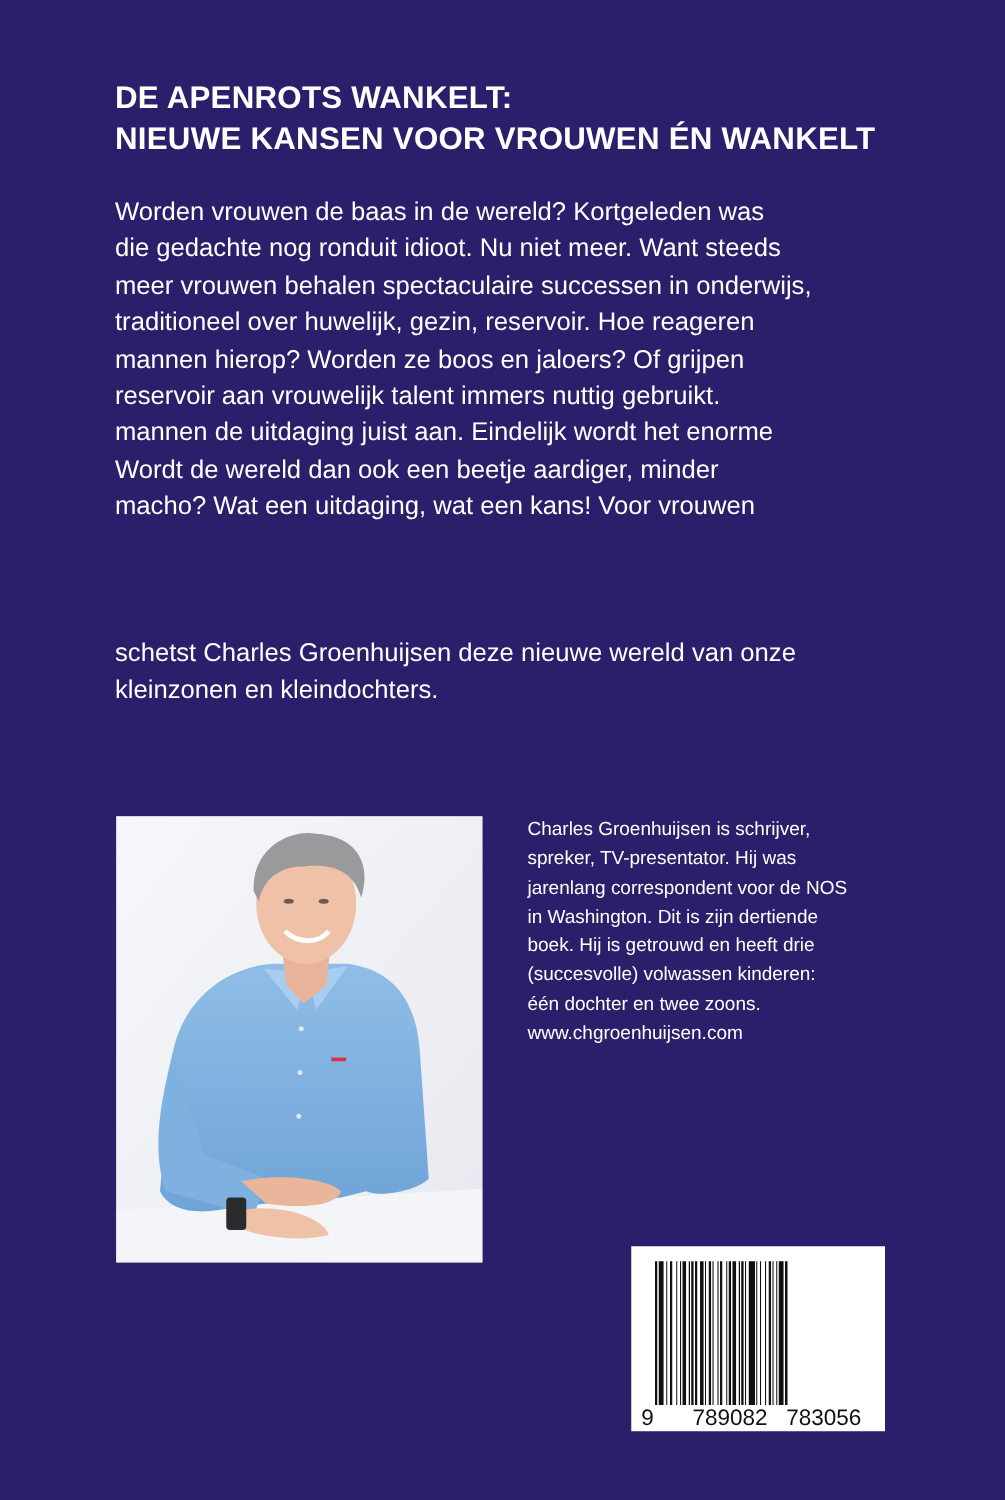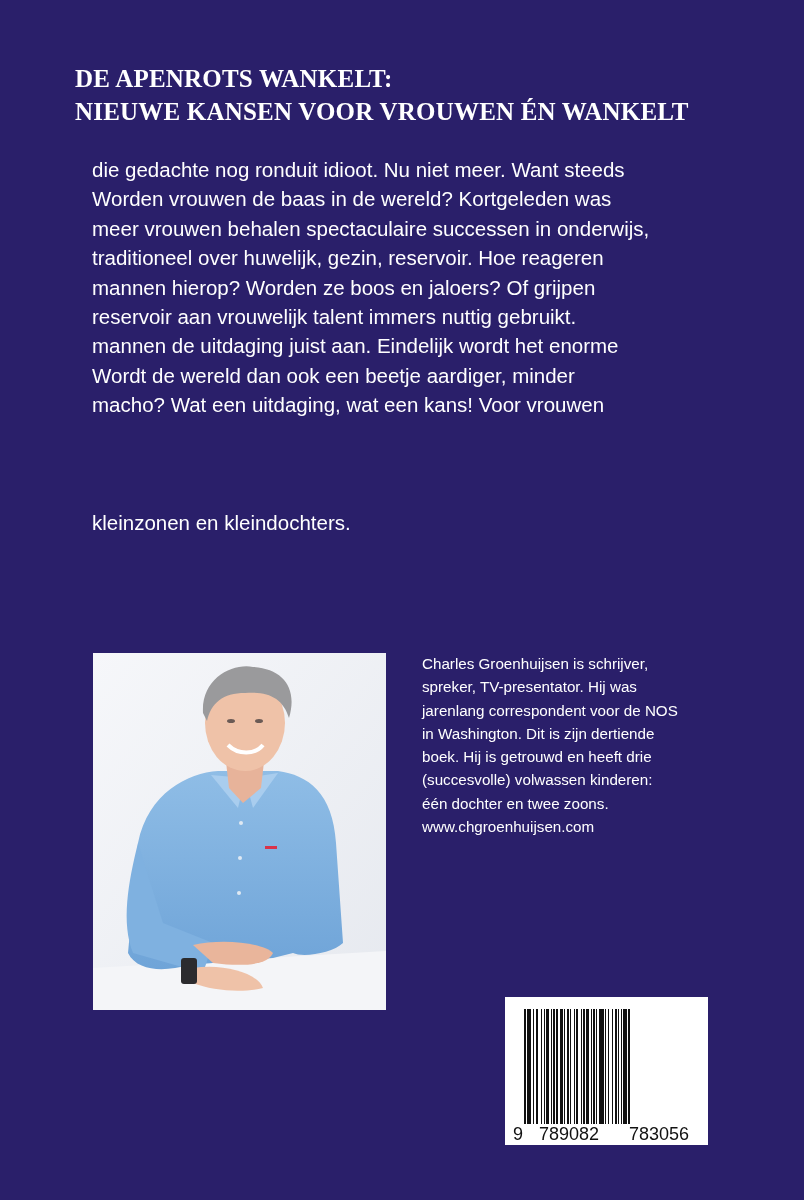--- a/index.html
+++ b/index.html
@@ -4,25 +4,24 @@
   <style>
     html, body { margin: 0; padding: 0; }
     body {
       width: 804px; height: 1200px;
       background: #2a1f6a;
       position: relative; overflow: hidden;
       font-family: "Liberation Sans", "DejaVu Sans", sans-serif;
       color: #ffffff;
     }
     .title {
-      position: absolute; left: 75px; top: 62px; width: 680px;
+      position: absolute; left: 92px; top: 62px; width: 680px;
       font-weight: bold; font-size: 25px; line-height: 33px;
       letter-spacing: 0.2px;
       margin: 0;
-      font-family: Liberation Serif, serif;
     }
     .title div { white-space: nowrap; }
     .body-text {
       position: absolute; left: 92px; width: 660px;
       font-size: 20.5px; line-height: 29.4px;
       margin: 0;
     }
     .body-text div { white-space: nowrap; }
     #para1 { top: 155px; }
     #para2 { top: 508px; }
@@ -45,43 +44,44 @@
       display: flex; align-items: stretch;
     }
     .bars span { display: block; height: 100%; }
     .isbn {
       position: absolute; left: 8px; bottom: 0px; width: 190px;
       color: #111; font-size: 18px; line-height: 22px;
       font-family: "Liberation Sans", sans-serif;
       display: flex;
     }
     .isbn .lead { width: 26px; }
-    .isbn .g1 { width: 90px; }
+    .isbn .g1 { width: 90px; text-align: center; }
   </style>
 </head>
 <body>
 
 <h1 class="title">
   <div>DE APENROTS WANKELT:</div>
   <div>NIEUWE KANSEN VOOR VROUWEN ÉN WANKELT</div>
 </h1>
 
 <div class="body-text" id="para1">
+  <div>Worden vrouwen de baas in de wereld? Kortgeleden was</div>
   <div>die gedachte nog ronduit idioot. Nu niet meer. Want steeds</div>
-  <div>Worden vrouwen de baas in de wereld? Kortgeleden was</div>
   <div>meer vrouwen behalen spectaculaire successen in onderwijs,</div>
   <div>traditioneel over huwelijk, gezin, reservoir. Hoe reageren</div>
   <div>mannen hierop? Worden ze boos en jaloers? Of grijpen</div>
   <div>reservoir aan vrouwelijk talent immers nuttig gebruikt.</div>
   <div>mannen de uitdaging juist aan. Eindelijk wordt het enorme</div>
   <div>Wordt de wereld dan ook een beetje aardiger, minder</div>
   <div>macho? Wat een uitdaging, wat een kans! Voor vrouwen</div>
 </div>
 
 <div class="body-text" id="para2">
+  <div>schetst Charles Groenhuijsen deze nieuwe wereld van onze</div>
   <div>kleinzonen en kleindochters.</div>
 </div>
 
 <div class="photo" title="Portrait of Charles Groenhuijsen in a light blue shirt">
   <svg width="293" height="357" viewBox="0 0 293 357">
     <defs>
       <linearGradient id="bg" x1="0" y1="0" x2="1" y2="1">
         <stop offset="0" stop-color="#f6f7fa"></stop>
         <stop offset="1" stop-color="#e6e9ef"></stop>
       </linearGradient>

